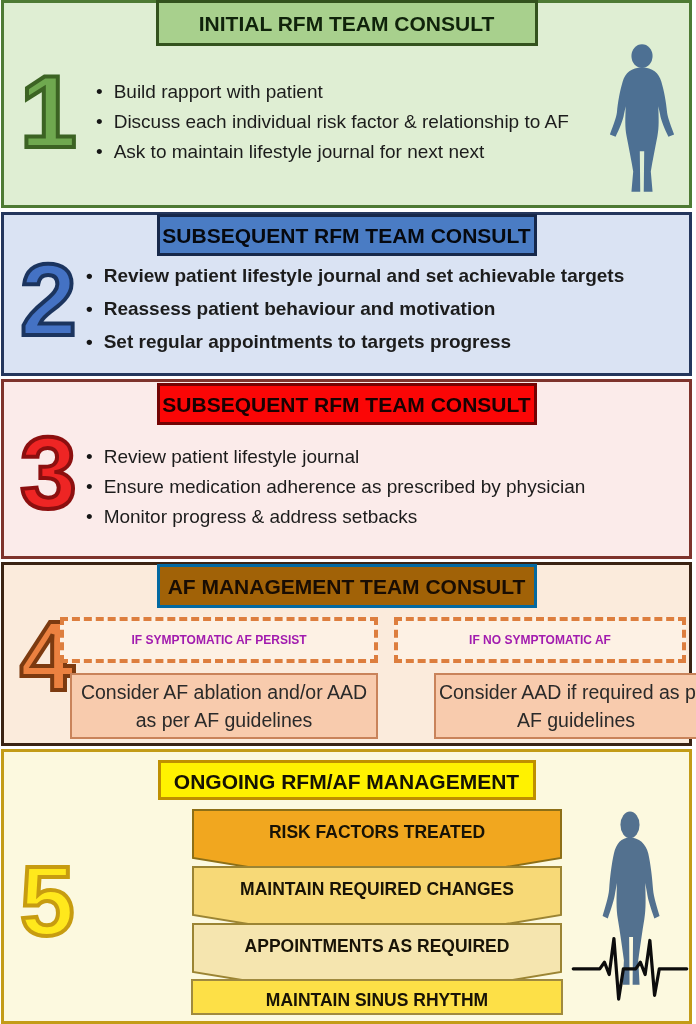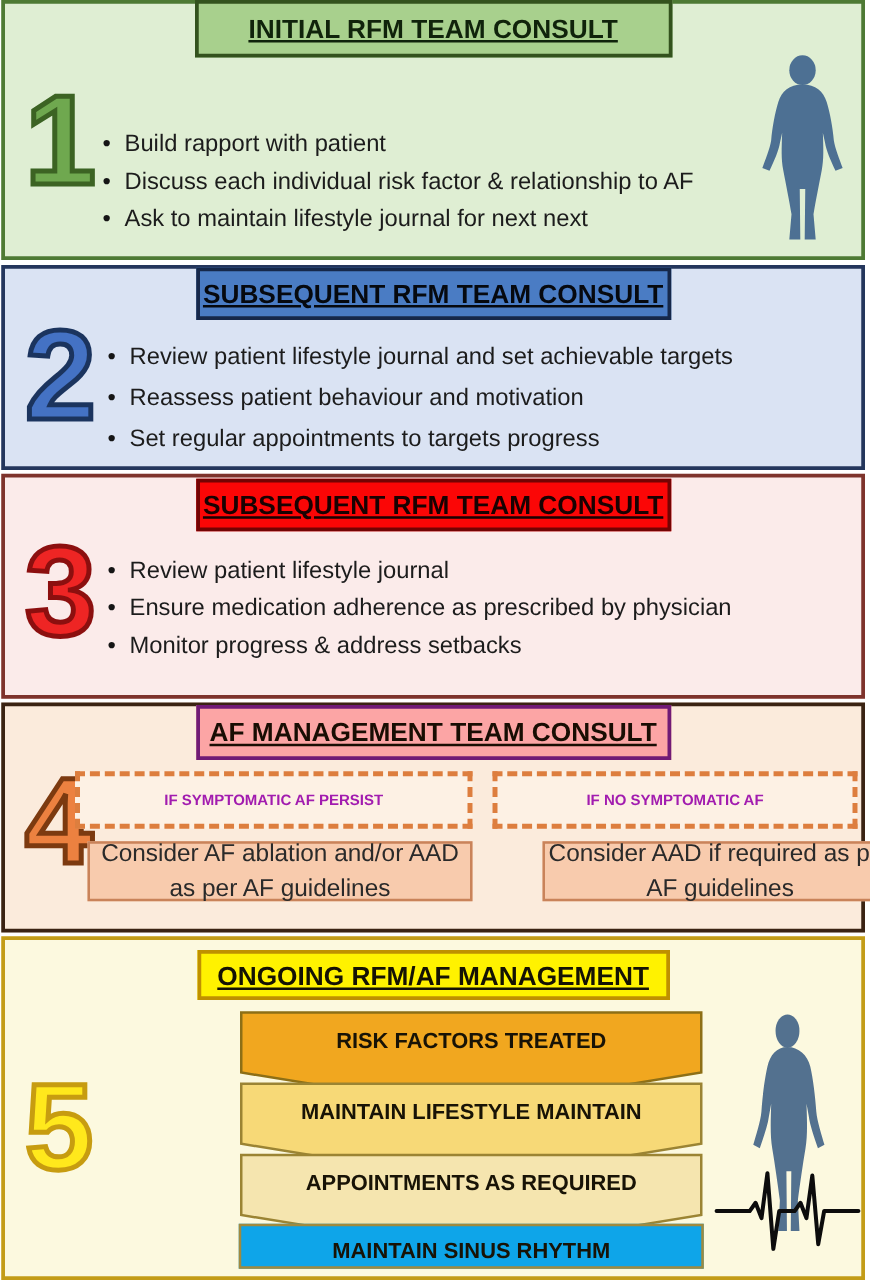--- a/index.html
+++ b/index.html
@@ -10,82 +10,82 @@
   .panel{position:absolute;left:1px;width:691px;box-sizing:border-box;}
   .p1{top:0;height:208px;background:#dfeed3;border:3px solid #4e7a34;}
   .p2{top:212px;height:164px;background:#dae3f3;border:3px solid #24365c;}
   .p3{top:379px;height:180px;background:#fbebea;border:3px solid #7e332c;}
   .p4{top:562px;height:184px;background:#fbebdc;border:3px solid #3a2313;}
   .p5{top:749px;height:275px;background:#fcf9df;border:3px solid #c39c17;}
 
   .hdr{
     position:absolute;left:50%;transform:translateX(-50%);
     text-align:center;font-weight:bold;color:#111;
-    font-size:21px;box-sizing:border-box;text-decoration:underline;
+    font-size:21px;box-sizing:border-box;
   }
   .hdr1{top:-3px;width:382px;height:46px;line-height:42px;background:#a8d08d;border:3px solid #33521d;color:#10230b;}
   .hdr2{top:-1px;width:380px;height:42px;line-height:37px;background:#4a7cc4;border:3px solid #16284a;color:#06090f;}
   .hdr3{top:1px;width:380px;height:42px;line-height:37px;background:#fb0606;border:3px solid #740303;color:#190202;}
-  .hdr4{top:-1px;width:380px;height:44px;line-height:39px;background:#fca5a5;border:3px solid #701a75;color:#190d03;}
+  .hdr4{top:-1px;width:380px;height:44px;line-height:39px;background:#a16207;border:3px solid #0369a1;color:#190d03;}
   .hdr5{top:8px;width:378px;height:40px;line-height:37px;background:#fff200;border:3px solid #bf9000;color:#151204;}
 
   .num{
     position:absolute;left:16px;font-weight:bold;line-height:1;
     font-family:"Liberation Sans",sans-serif;
   }
   .num1{top:58px;font-size:102px;color:#6fa84f;-webkit-text-stroke:4px #3c6323;text-stroke:4px #3c6323;}
   .num2{top:34px;font-size:102px;color:#4472c4;-webkit-text-stroke:4px #1b3burg;-webkit-text-stroke:4px #1b345e;}
   .num3{top:40px;font-size:102px;color:#ee2524;-webkit-text-stroke:4px #8c0f0f;}
   .num4{top:42px;font-size:98px;color:#ec8140;-webkit-text-stroke:4px #7c3a10;}
   .num5{top:100px;font-size:98px;color:#ffe81c;-webkit-text-stroke:4px #c79c10;}
 
   ul.bullets{
     position:absolute;margin:0;padding:0;list-style:none;
     color:#1c1c1c;font-size:19px;
   }
-  ul.b1{left:78px;top:74px;width:575px;margin-top:24px;}
+  ul.b1{left:92px;top:74px;width:575px;}
   ul.b1 li{height:30px;line-height:30px;}
-  ul.b2{left:82px;top:54px;width:575px;}
+  ul.b2{left:82px;top:44px;width:575px;font-weight:bold;}
   ul.b2 li{height:33px;line-height:33px;}
   ul.b3{left:82px;top:60px;width:575px;}
   ul.b3 li{height:30px;line-height:30px;}
   ul.bullets li::before{content:"\2022";margin-right:11px;color:#151515;}
 
   .sil1{position:absolute;right:3px;top:40px;}
   .sil5{position:absolute;right:0px;top:58px;}
 
   .dashedbox{
     position:absolute;box-sizing:border-box;height:46px;
     border:4px dashed #dd7e3e;background:#fdf1e4;
     font-weight:bold;font-size:12px;color:#a21caf;
     text-align:center;line-height:38px;
   }
   .dl{left:56px;top:52px;width:318px;}
   .dr{left:390px;top:52px;width:292px;}
   .actionbox{
-    position:absolute;box-sizing:border-box;height:48px;
+    position:absolute;box-sizing:border-box;height:66px;
     background:#f8cbad;border:2px solid #c9835a;
     font-size:19.5px;color:#2a2a2a;text-align:center;
     display:flex;align-items:center;justify-content:center;line-height:1.45;
   }
   .al{left:66px;top:108px;width:308px;}
   .ar{left:394px;top:108px;width:284px;margin-left:36px;}
 
   .chev{position:absolute;left:187px;width:372px;height:82px;}
   .chev svg{position:absolute;left:0;top:0;width:100%;height:100%;}
   .chev .lbl,.rect4 .lbl{
     position:absolute;left:0;right:0;top:0;height:48px;line-height:48px;
     text-align:center;font-weight:bold;font-size:17.5px;color:#181306;
   }
   .c1{top:56px;}
   .c2{top:113px;}
   .c3{top:170px;}
   .rect4{
     position:absolute;left:187px;top:227px;width:372px;height:36px;
-    background:#0ea5e9;border:2px solid #a08a3e;box-sizing:border-box;
+    background:#fde047;border:2px solid #a08a3e;box-sizing:border-box;
   }
   .rect4 .lbl{height:38px;line-height:38px;}
 </style>
 </head>
 <body>
 
 <div class="canvas">
 
   <section class="panel p1">
     <div class="hdr hdr1">INITIAL RFM TEAM CONSULT</div>
@@ -147,21 +147,21 @@
     <div class="chev c1">
       <svg viewBox="0 0 372 82" preserveAspectRatio="none">
         <polygon points="2,2 370,2 370,50 186,80 2,50" fill="#f1a71f" stroke="#8d6f16" stroke-width="2"></polygon>
       </svg>
       <span class="lbl">RISK FACTORS TREATED</span>
     </div>
     <div class="chev c2">
       <svg viewBox="0 0 372 82" preserveAspectRatio="none">
         <polygon points="2,2 370,2 370,50 186,80 2,50" fill="#f7d977" stroke="#9b8433" stroke-width="2"></polygon>
       </svg>
-      <span class="lbl">MAINTAIN LIFESTYLE MAINTAIN</span>
+      <span class="lbl">MAINTAIN REQUIRED CHANGES</span>
     </div>
     <div class="chev c3">
       <svg viewBox="0 0 372 82" preserveAspectRatio="none">
         <polygon points="2,2 370,2 370,50 186,80 2,50" fill="#f5e5af" stroke="#9b8433" stroke-width="2"></polygon>
       </svg>
       <span class="lbl">APPOINTMENTS AS REQUIRED</span>
     </div>
     <div class="rect4">
       <span class="lbl">MAINTAIN SINUS RHYTHM</span>
     </div>

